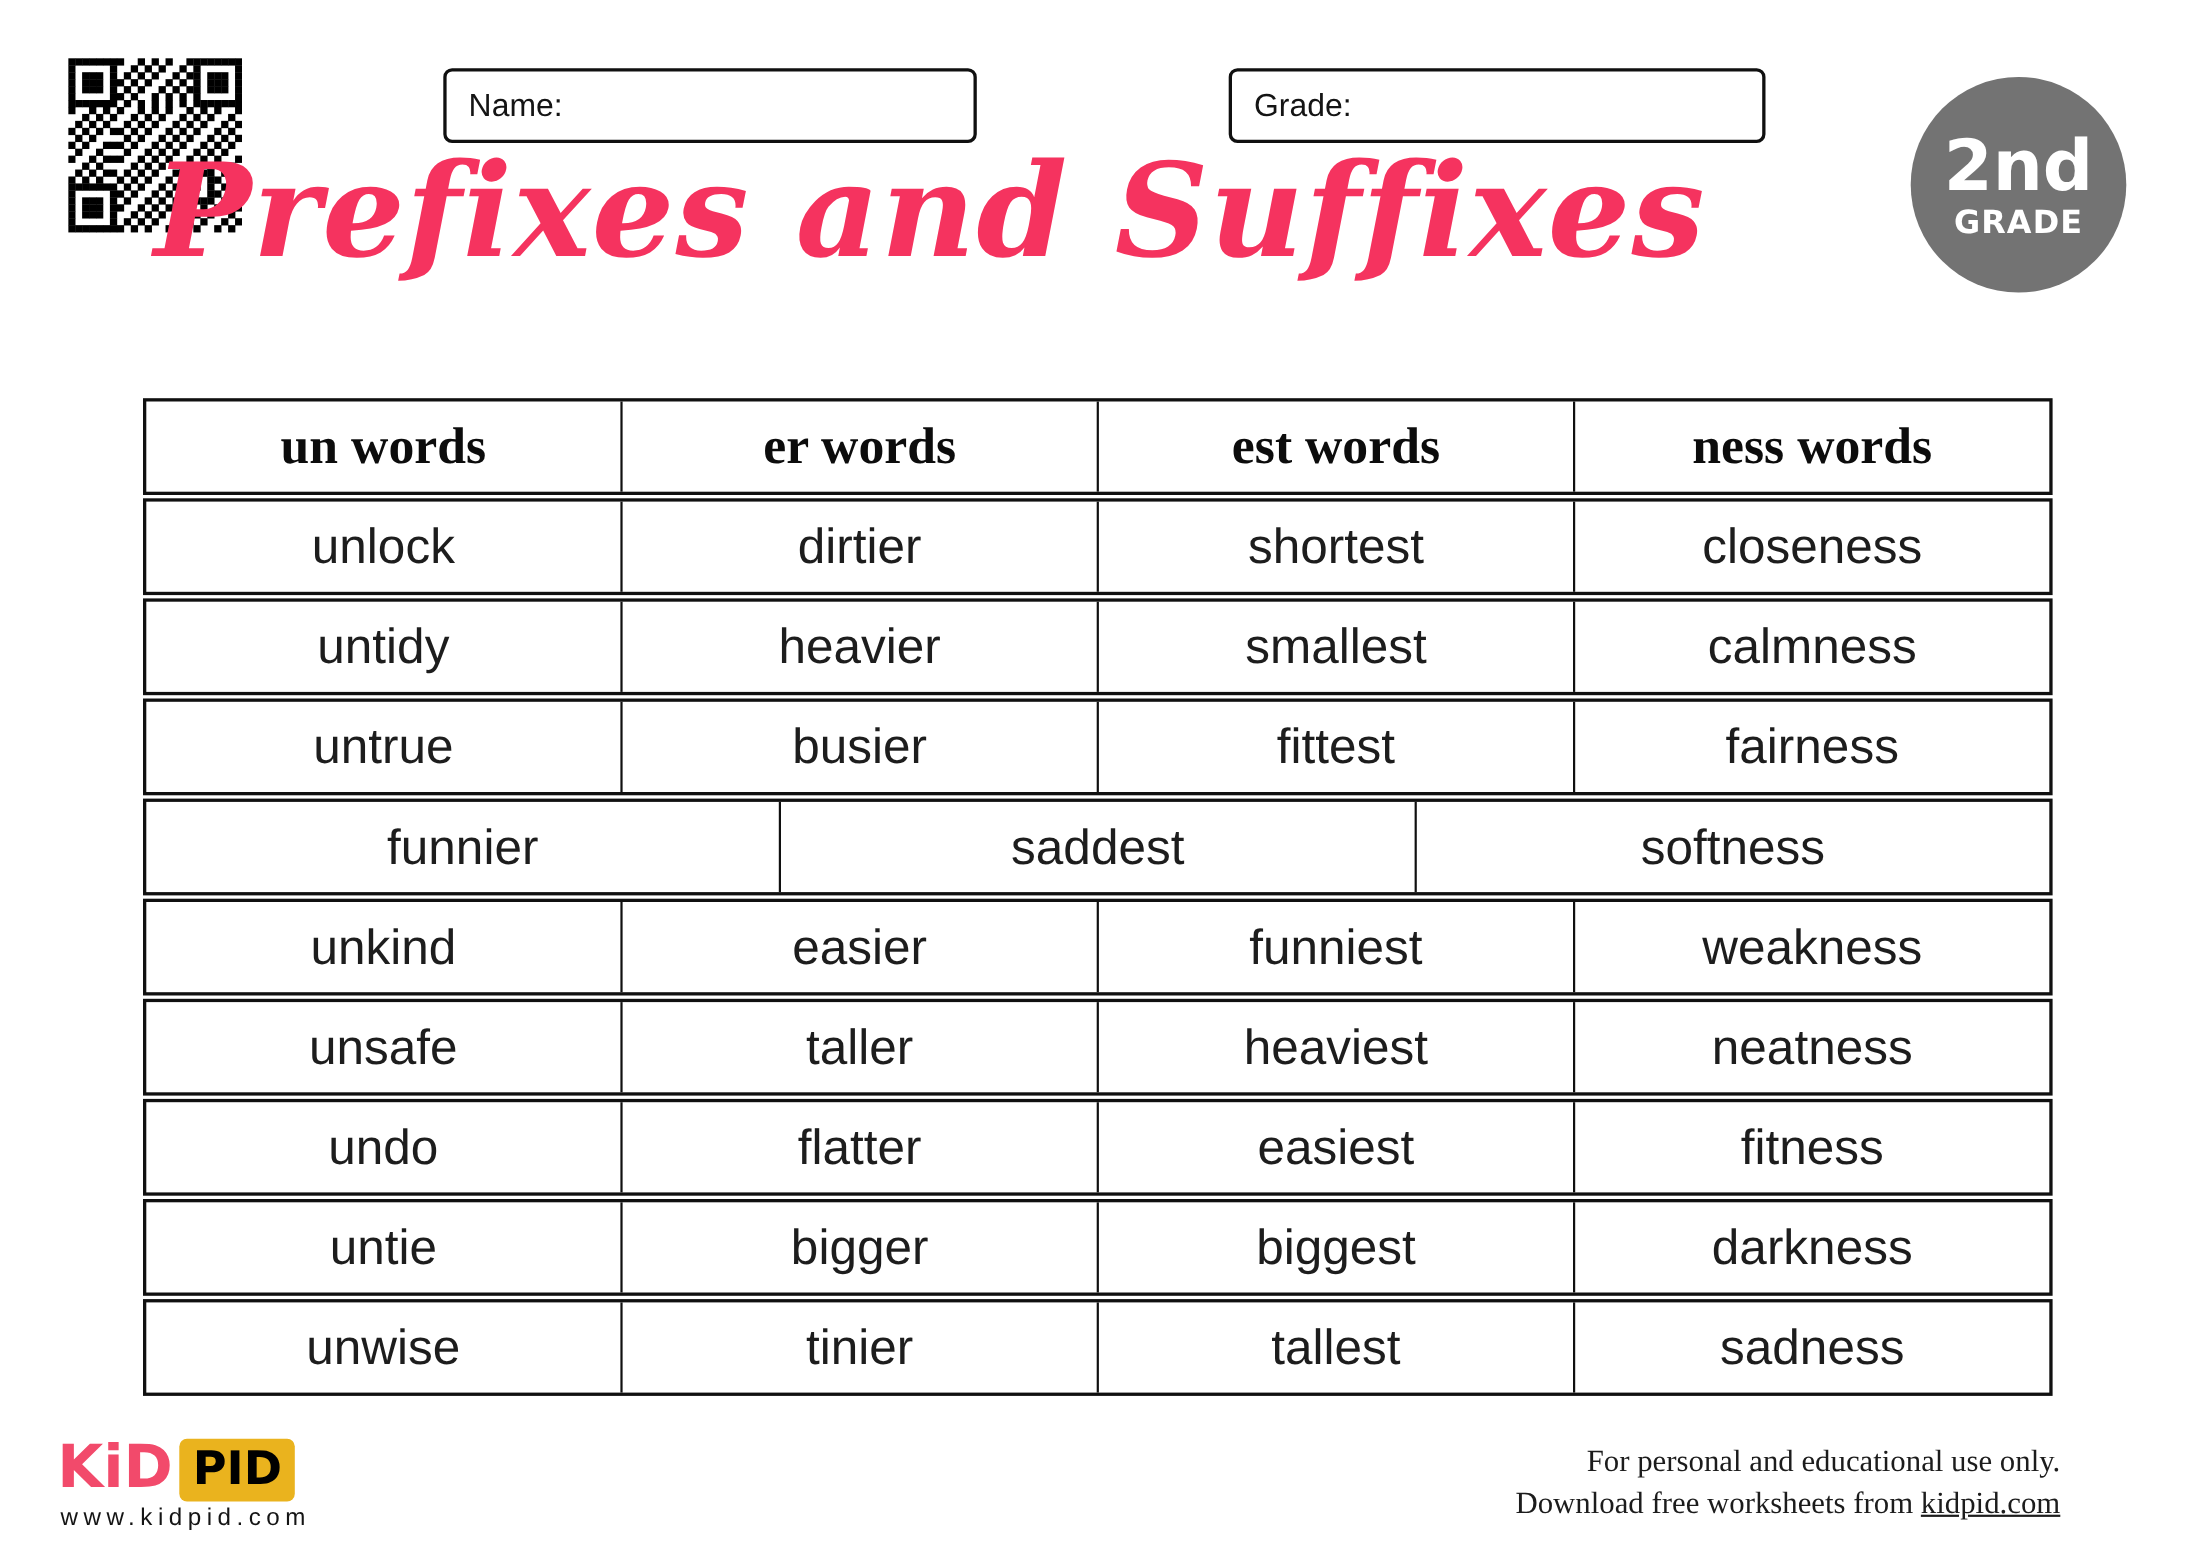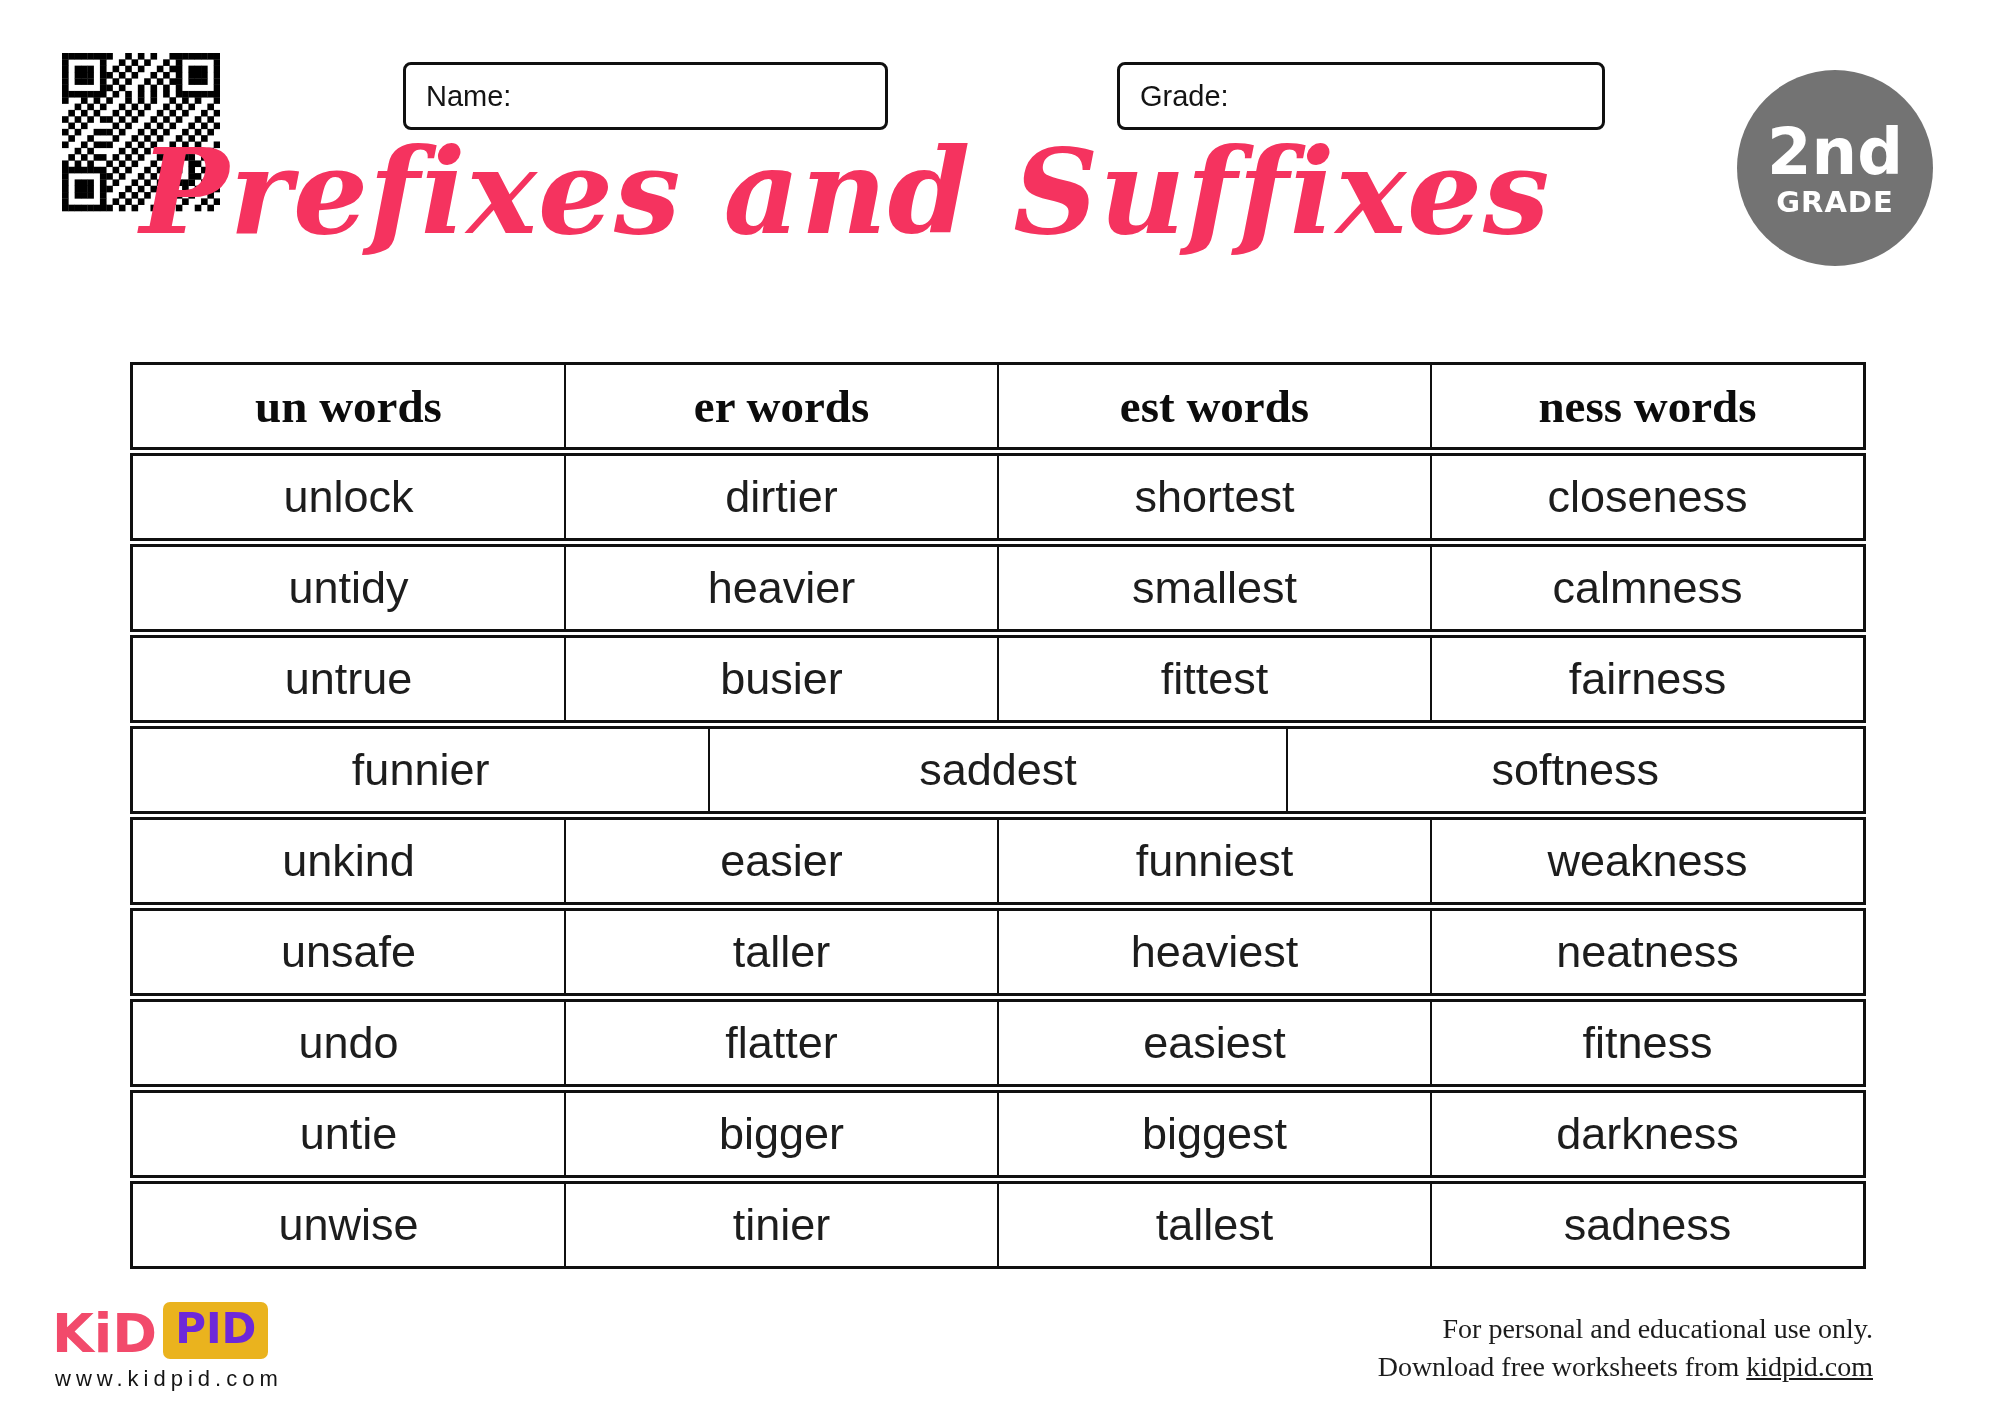--- a/index.html
+++ b/index.html
@@ -70,29 +70,29 @@
     font-family:"Liberation Sans",sans-serif;
   }
   .t-cell:first-child{border-left:none;border-radius:28px;}
   .t-row.head .t-cell{
     font-family:"Liberation Serif","DejaVu Serif",serif;
     font-weight:bold;font-size:47px;color:#0c0c0c;
   }
   
   .logo{
     position:absolute;left:52px;top:1302px;
-    display:flex;align-items:flex-start;
+    display:flex;align-items:flex-end;
   }
   .logo .kid{
     font-family:"DejaVu Sans","Liberation Sans",sans-serif;
     font-weight:bold;font-size:54px;letter-spacing:0px;
   }
   .logo .pid{
     font-family:"DejaVu Sans","Liberation Sans",sans-serif;
-    font-weight:bold;font-size:42px;color:#6d28d9;
+    font-weight:bold;font-size:42px;color:#000000;
     border-radius:7px;padding:2px 12px 6px 12px;margin-left:6px;
   }
   .logo-site{
     position:absolute;left:55px;top:1366px;
     font-size:22px;color:#141414;letter-spacing:5px;
     font-family:"Liberation Sans",sans-serif;
   }
   .footer-note{
     position:absolute;right:127px;top:1310px;
     text-align:right;

